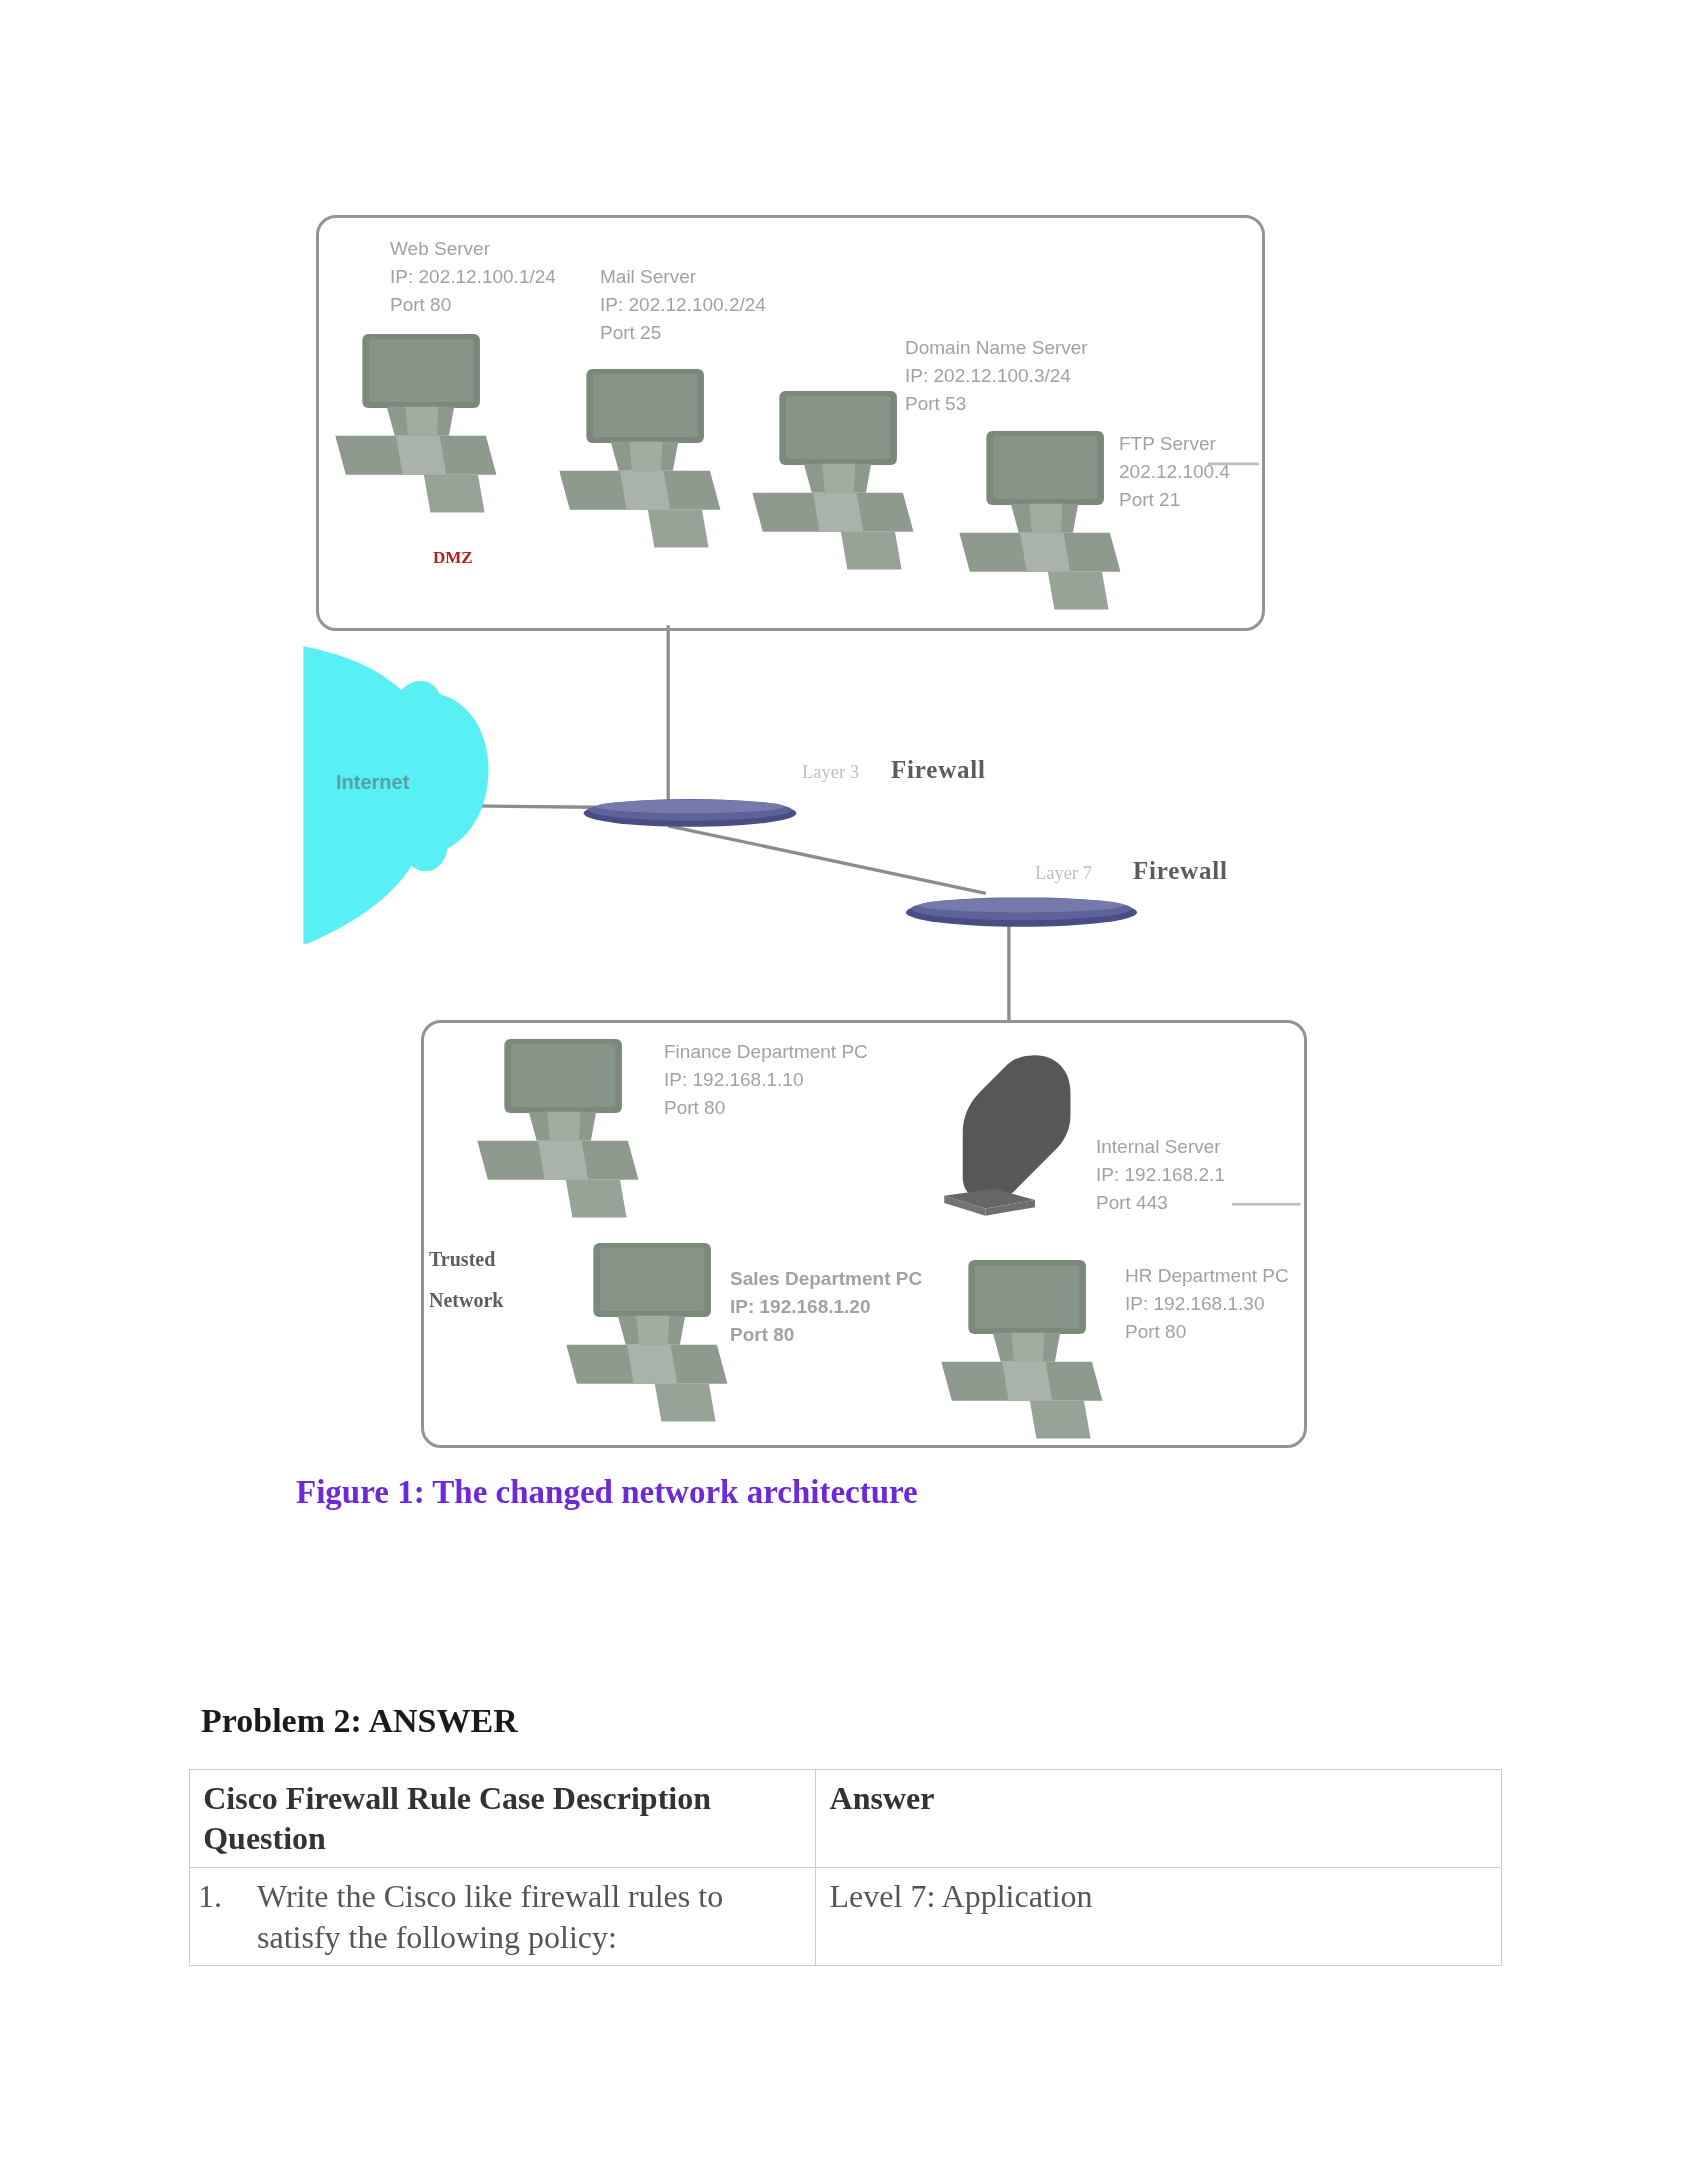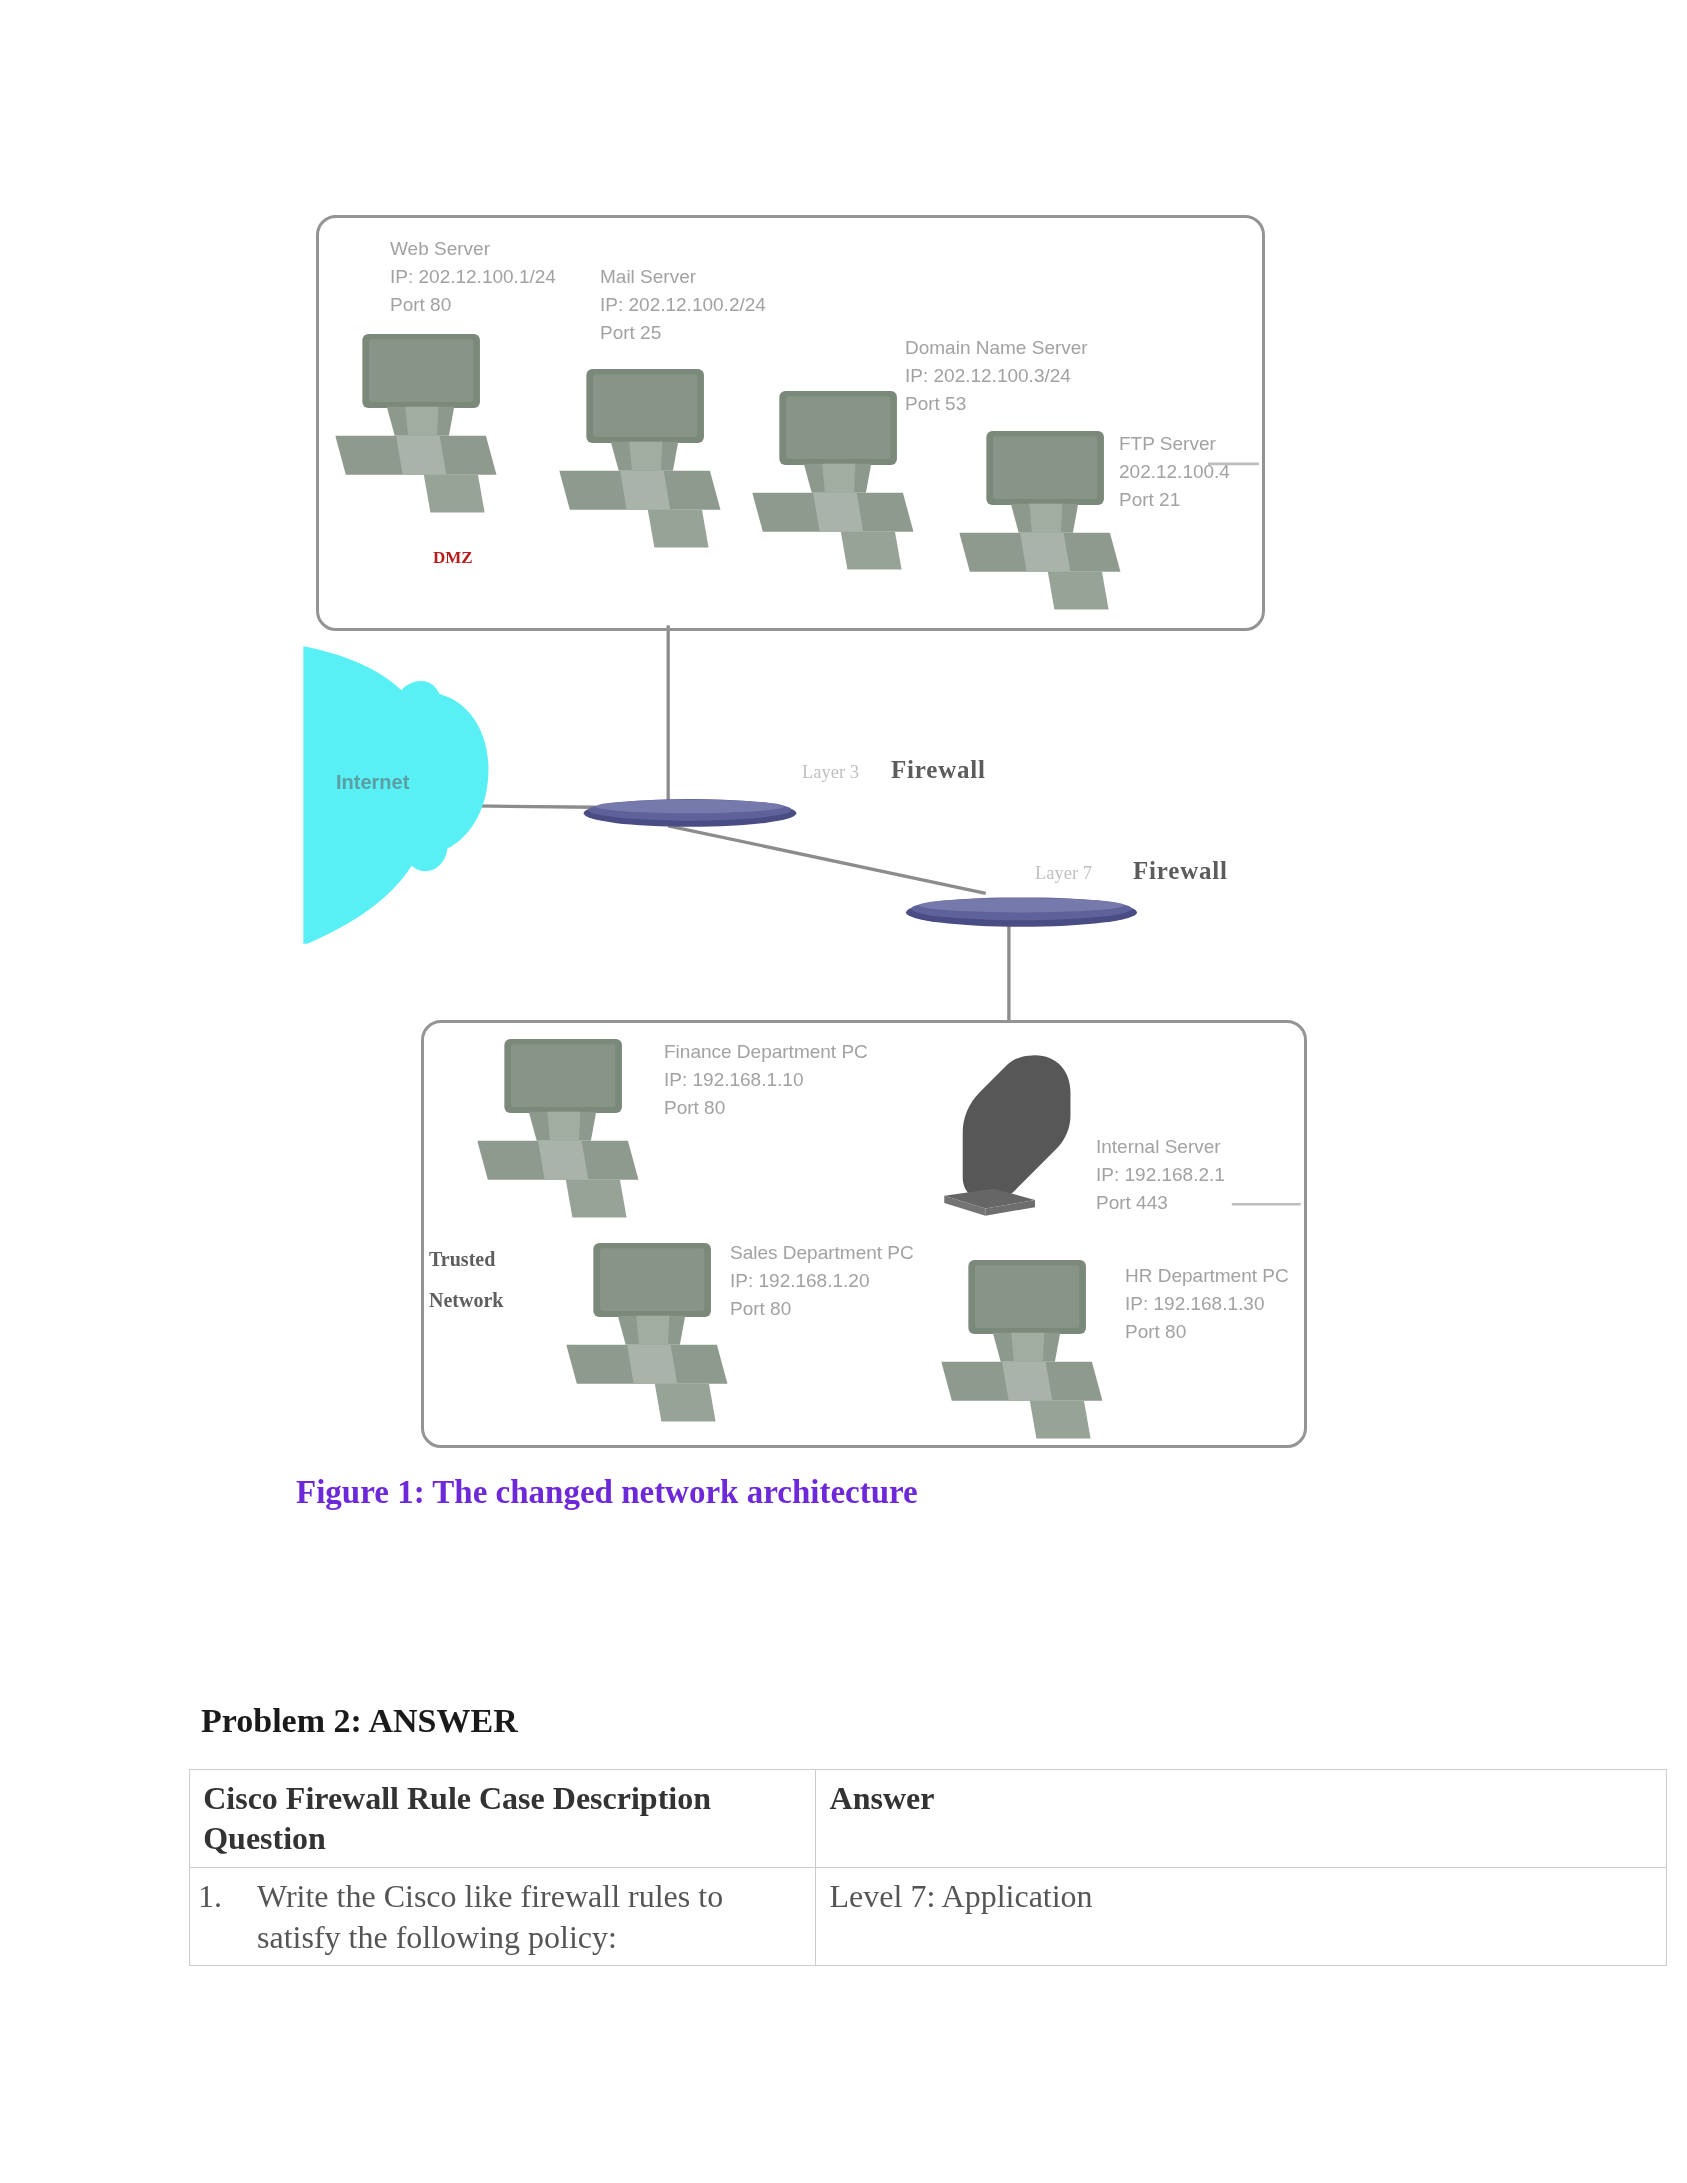--- a/index.html
+++ b/index.html
@@ -149,34 +149,34 @@
   <svg width="163" height="173" viewBox="0 0 212 244" style="position:absolute;left:928px;top:1054px;">
         <use href="#server"></use>
       </svg>
 
   <div class="nodelabel" style="left:664px;top:1038px;">Finance Department PC
 IP: 192.168.1.10
 Port 80</div>
   <div class="nodelabel" style="left:1096px;top:1133px;">Internal Server
 IP: 192.168.2.1
 Port 443</div>
-  <div class="nodelabel" style="left:730px;top:1239px;">Sales Department PC
+  <div class="nodelabel" style="left:730px;top:1265px;font-weight:bold;">Sales Department PC
 IP: 192.168.1.20
 Port 80</div>
   <div class="nodelabel" style="left:1125px;top:1262px;">HR Department PC
 IP: 192.168.1.30
 Port 80</div>
 
  </div>
 
  <div class="caption" style="left:296px;top:1474px;">Figure 1: The changed network architecture</div>
 
  <div class="heading" style="left:201px;top:1702px;">Problem 2: ANSWER</div>
 
- <table class="ans" style="left:189px;top:1769px;width:1478px;">
+ <table class="ans" style="left:189px;top:1769px;width:1313px;">
    <tbody>
         <tr>
      <td class="hd" style="width:599px;">
        <span>Cisco Firewall Rule Case Description</span><br>
        <span>Question</span>
      </td>
      <td class="hd">Answer</td>
    </tr>
    <tr>
      <td style="position:relative;padding-left:67px;">

